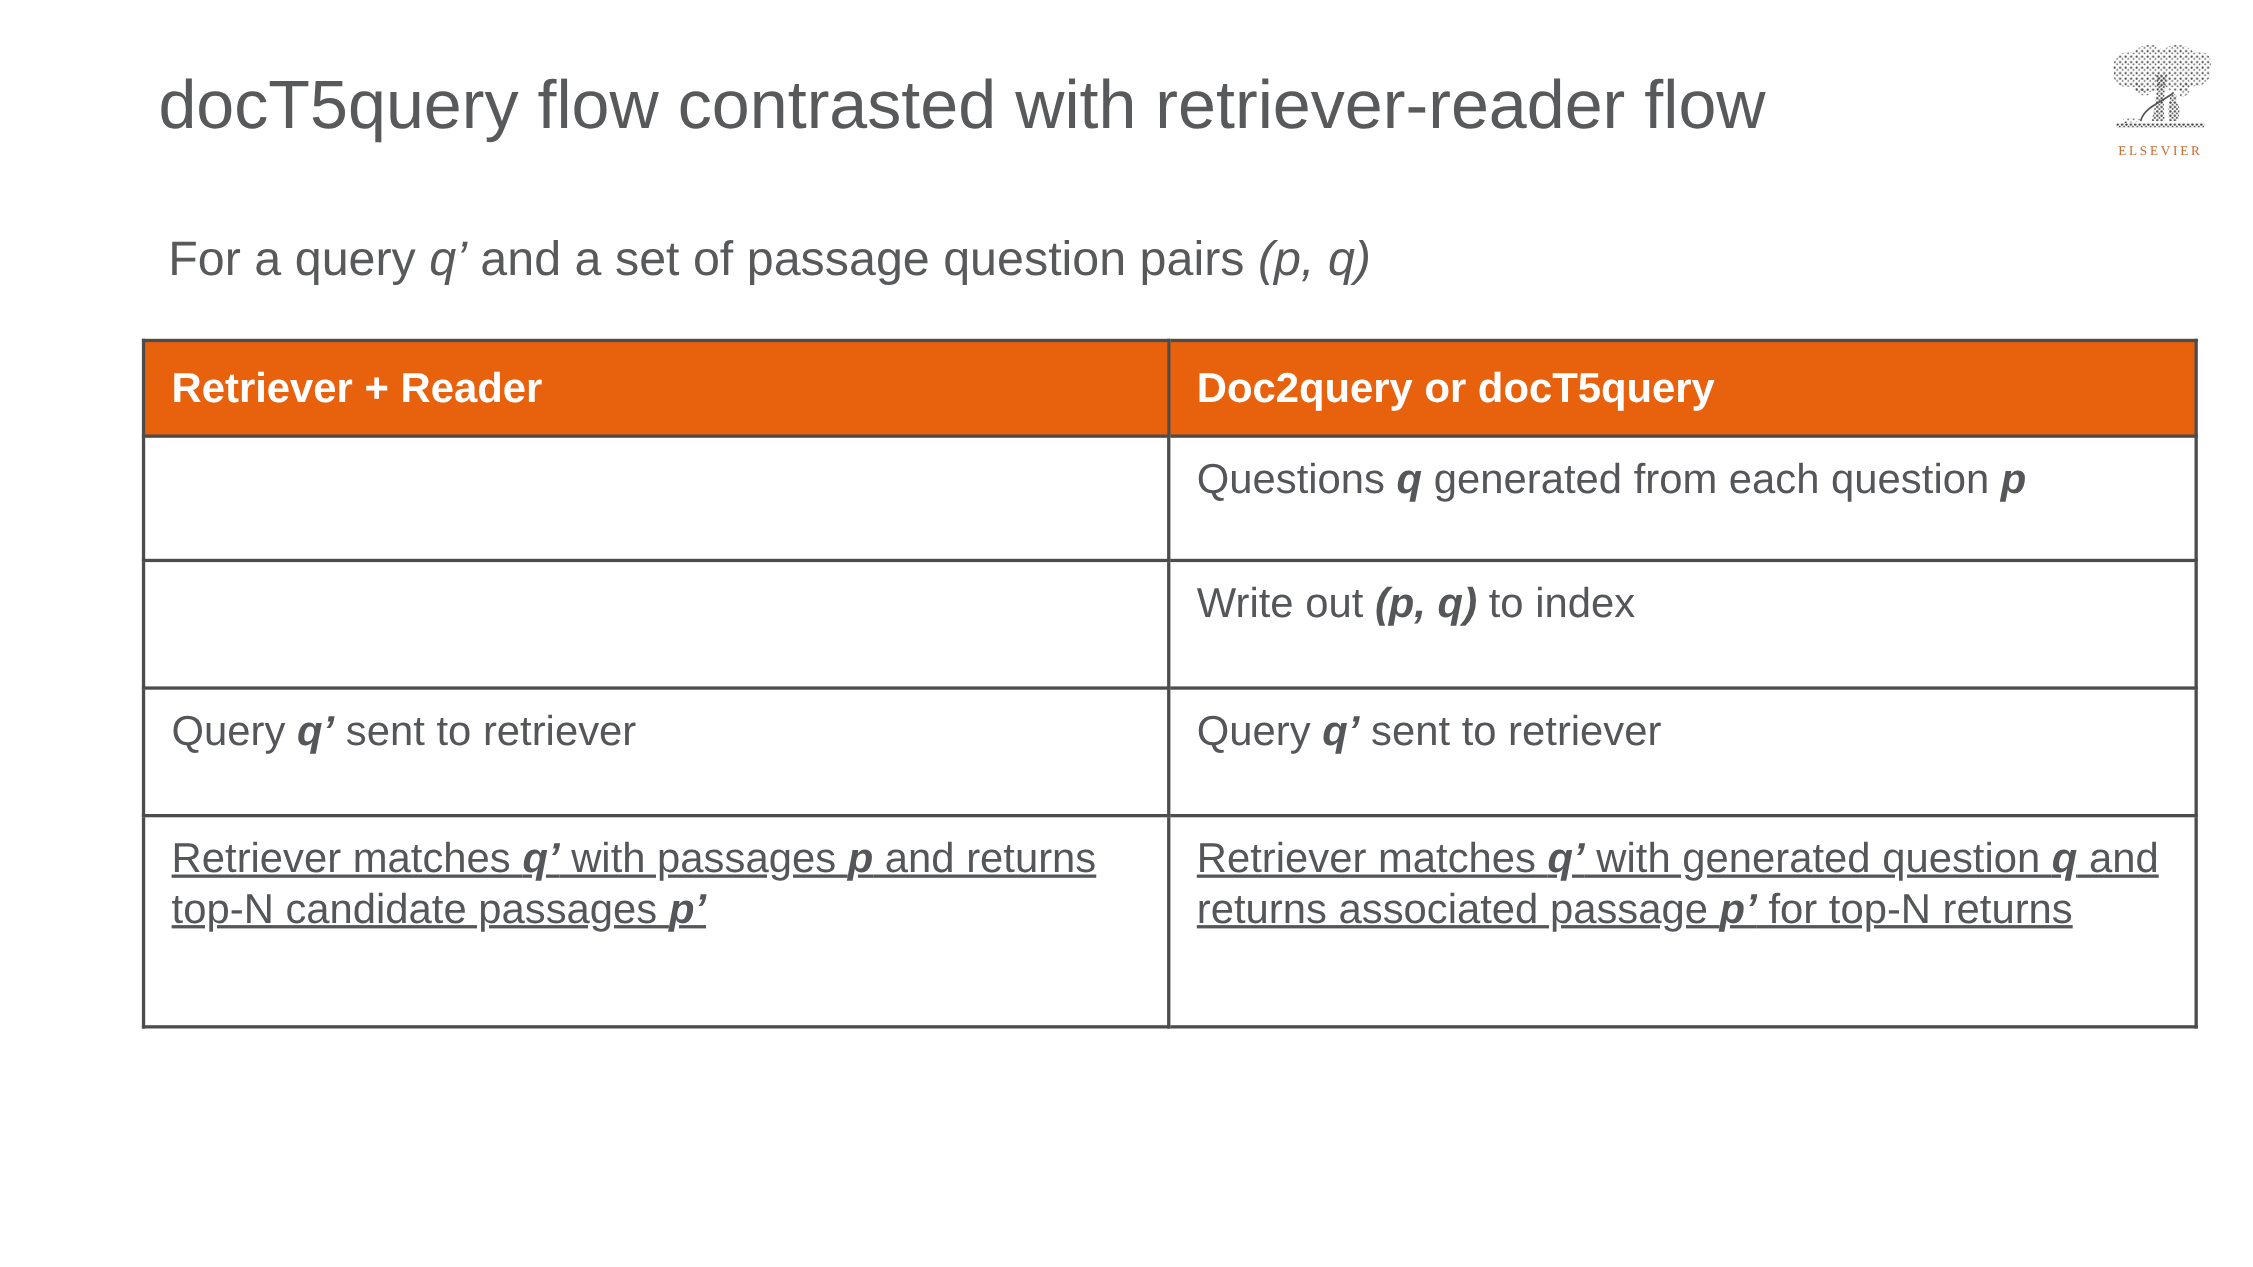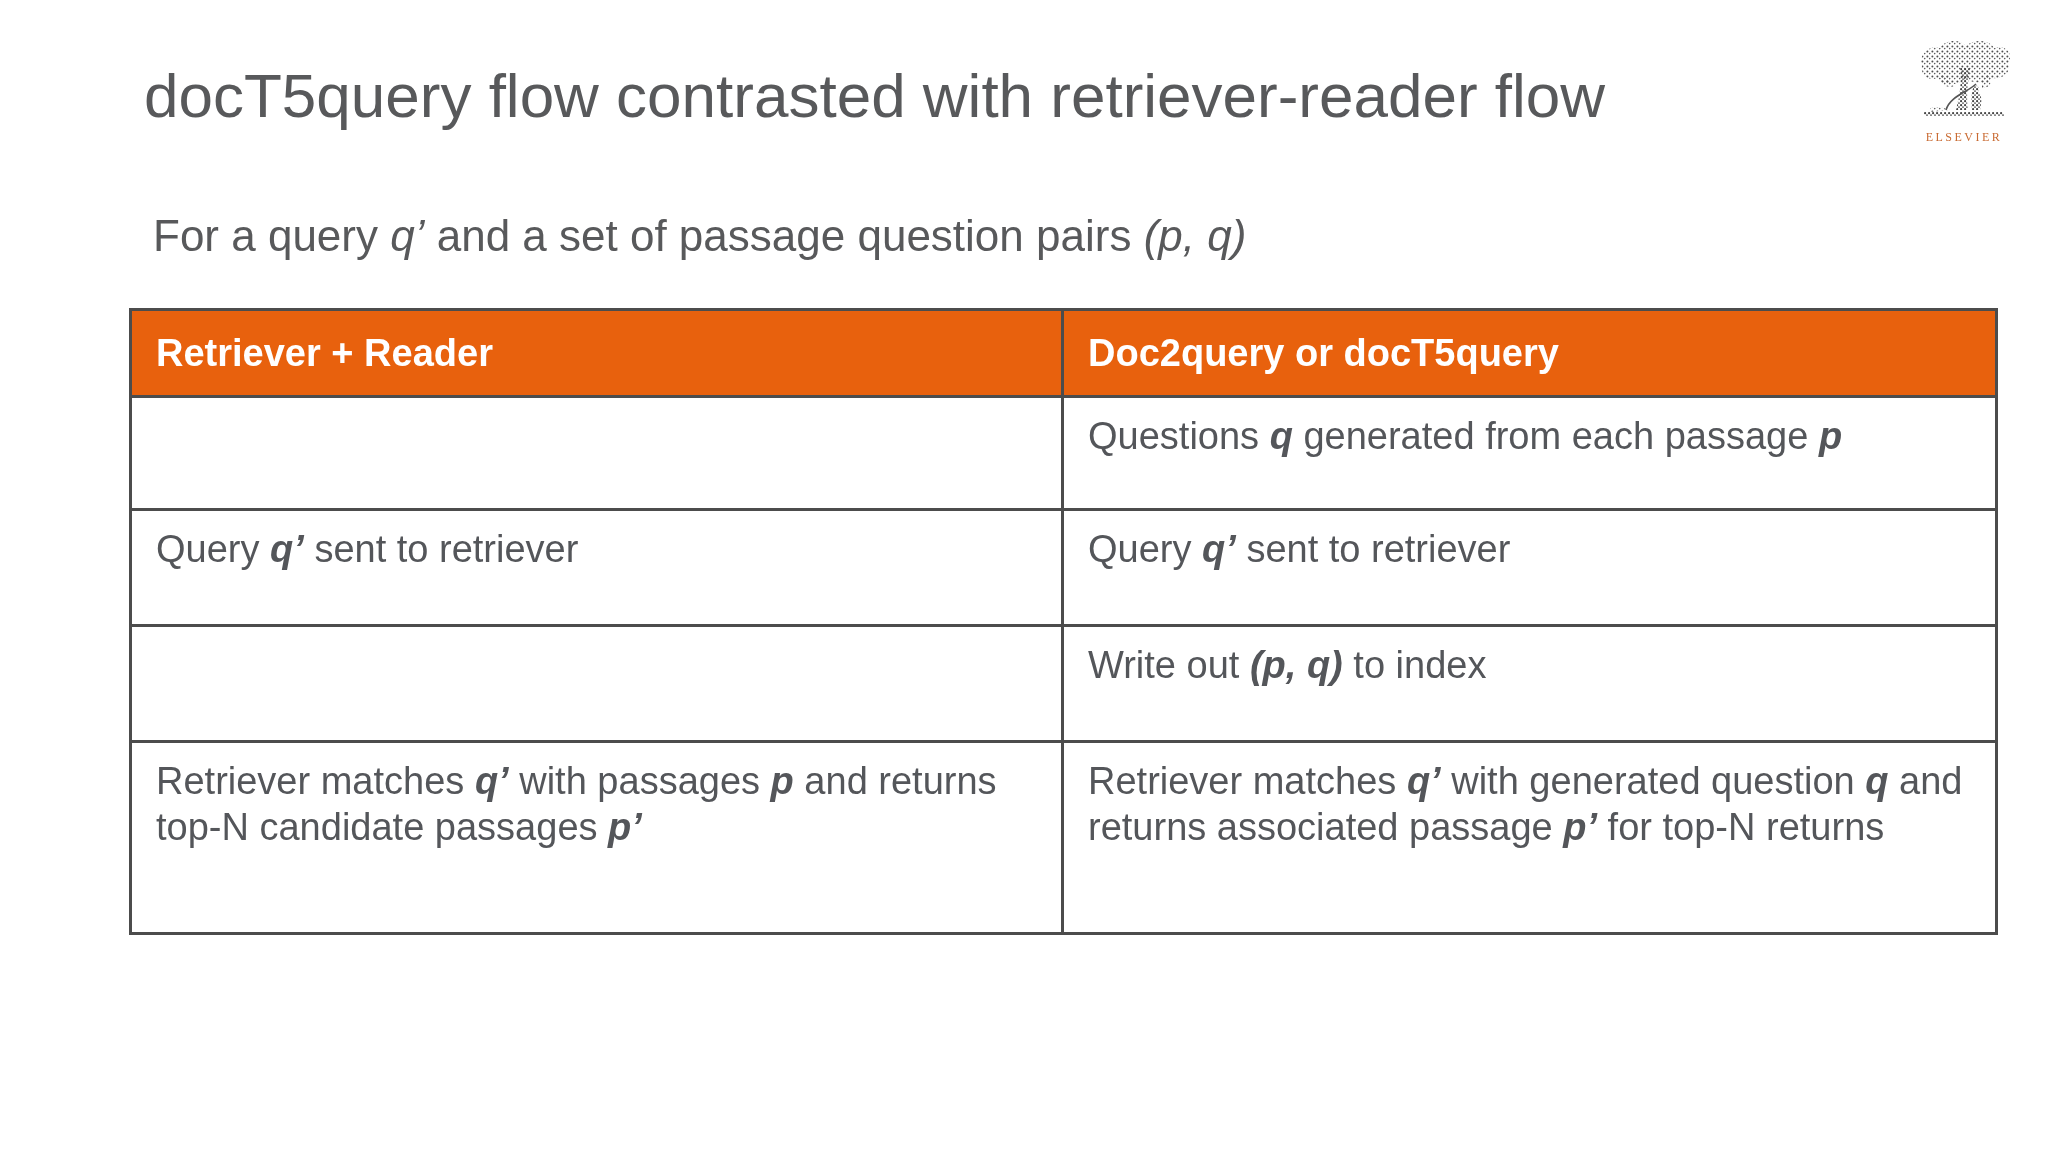--- a/index.html
+++ b/index.html
@@ -80,21 +80,21 @@
     background: var(--orange, #e8610d);
     color: #ffffff;
     font-weight: bold;
     vertical-align: middle;
     height: 84px;
     padding-top: 0;
     padding-bottom: 0;
   }
   tr.row-h81  td { height: 81px; }
   tr.row-h84  td { height: 84px; }
-  tr.row-h160 td { height: 160px; }
+  tr.row-h160 td { height: 160px; text-decoration: underline; }
 
   td.bg-green { background: var(--green, #bbdf63); }
   td.bg-pink  { background: var(--pink, #f8aead); }
 
   .run-i  { font-style: italic; }
   .run-bi { font-style: italic; font-weight: bold; }
 </style>
 </head>
 <body>
 
@@ -133,31 +133,31 @@
 
 <table class="compare">
   <tbody>
     <tr class="header-row">
       <td class="col-left">Retriever + Reader</td>
       <td class="col-right">Doc2query or docT5query</td>
     </tr>
 
     <tr class="row-h81">
       <td class="col-left"></td>
-      <td class="col-right bg-green"><span>Questions </span><span class="run-bi">q</span><span> generated from each passage </span><span class="run-bi">p</span></td>
+      <td class="col-right bg-green"><span>Questions </span><span class="run-bi">q</span><span> generated from each question </span><span class="run-bi">p</span></td>
+    </tr>
+
+    <tr class="row-h84">
+      <td class="col-left"></td>
+      <td class="col-right bg-green"><span>Write out </span><span class="run-bi">(p, q)</span><span> to index</span></td>
     </tr>
 
     <tr class="row-h84">
       <td class="col-left"><span>Query </span><span class="run-bi">q’</span><span> sent to retriever</span></td>
       <td class="col-right"><span>Query </span><span class="run-bi">q’</span><span> sent to retriever</span></td>
-    </tr>
-
-    <tr class="row-h84">
-      <td class="col-left"></td>
-      <td class="col-right bg-green"><span>Write out </span><span class="run-bi">(p, q)</span><span> to index</span></td>
     </tr>
 
     <tr class="row-h160">
       <td class="col-left bg-pink"><span>Retriever matches </span><span class="run-bi">q’</span><span> with passages </span><span class="run-bi">p</span><span> and returns top-N candidate passages </span><span class="run-bi">p’</span></td>
       <td class="col-right bg-pink"><span>Retriever matches </span><span class="run-bi">q’</span><span> with generated question </span><span class="run-bi">q</span><span> and returns associated passage </span><span class="run-bi">p’</span><span> for top-N returns</span></td>
     </tr>
 
   </tbody>
 </table>
 

